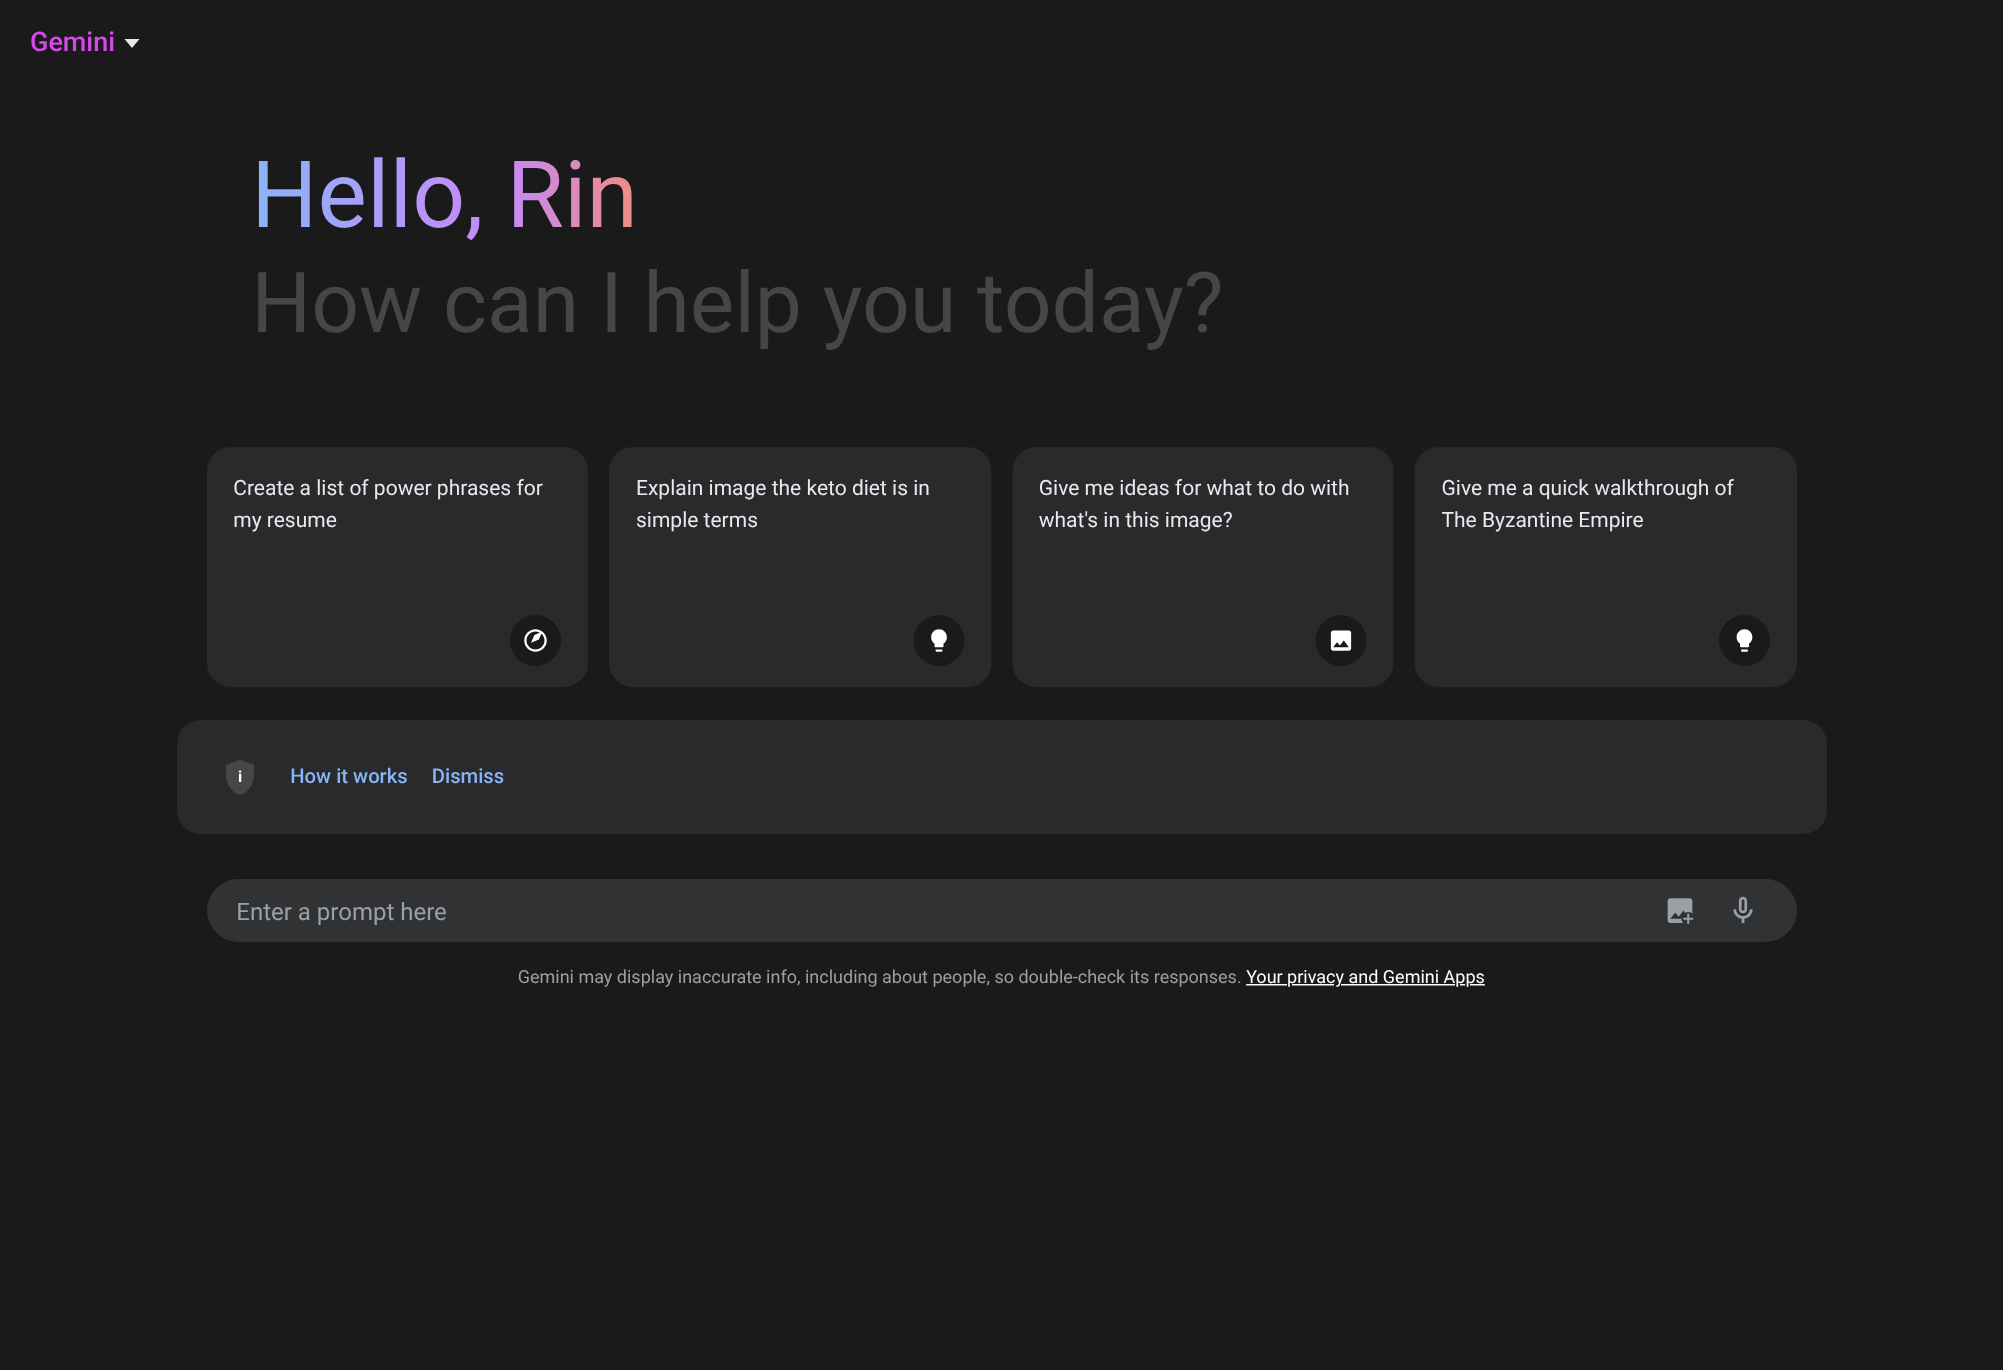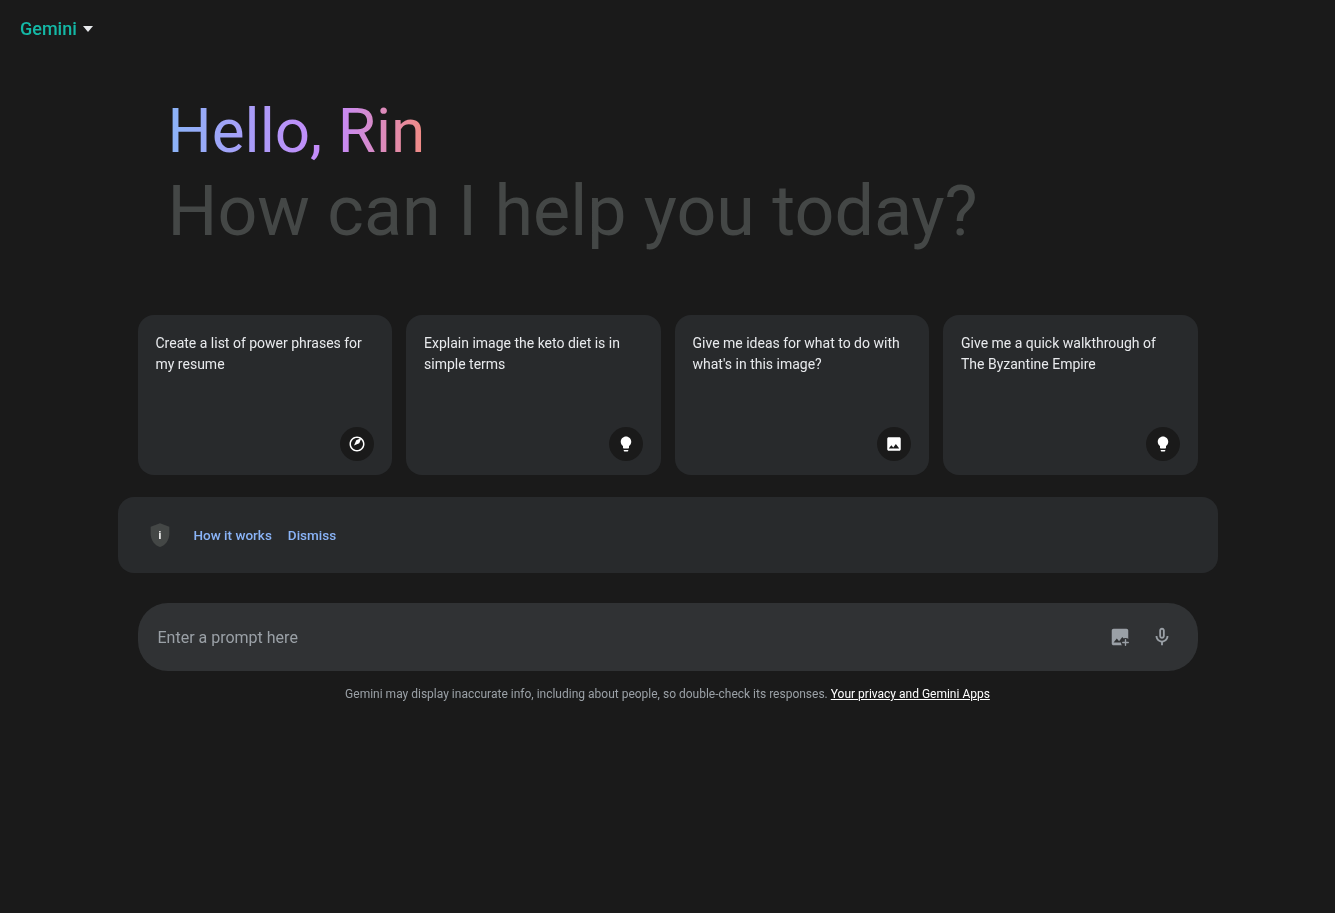--- a/index.html
+++ b/index.html
@@ -20,21 +20,21 @@
       display: flex;
       align-items: center;
     }
 
     .app-title {
       display: flex;
       align-items: center;
       gap: 6px;
       font-size: 18px;
       font-weight: 500;
-      color: #14b8a6;
+      color: #d946ef;
       cursor: pointer;
     }
 
     .chevron-down {
       width: 0;
       height: 0;
       border-left: 5px solid transparent;
       border-right: 5px solid transparent;
       border-top: 6px solid #e8eaed;
       display: inline-block;
@@ -71,21 +71,21 @@
 
     .name-text {
       color: #f28b82;
       background: linear-gradient(90deg, #c58af9, #f28b82);
       -webkit-background-clip: text;
       -webkit-text-fill-color: transparent;
       background-clip: text;
     }
 
     .greeting-subtitle {
-      font-size: 70px;
+      font-size: 56px;
       font-weight: 400;
       color: #444746;
       line-height: 1.2;
       margin-top: 4px;
     }
 
     
     .cards-section {
       display: flex;
       gap: 14px;
@@ -194,21 +194,21 @@
       margin: 0 auto;
       margin-top: 30px;
       padding: 0 20px;
     }
 
     .input-wrapper {
       background-color: #303234;
       border-radius: 30px;
       display: flex;
       align-items: center;
-      padding: 18px 20px;
+      padding: 5px 20px;
       gap: 12px;
     }
 
     .prompt-input {
       flex: 1;
       background: transparent;
       border: none;
       outline: none;
       font-size: 16px;
       color: #e8eaed;

